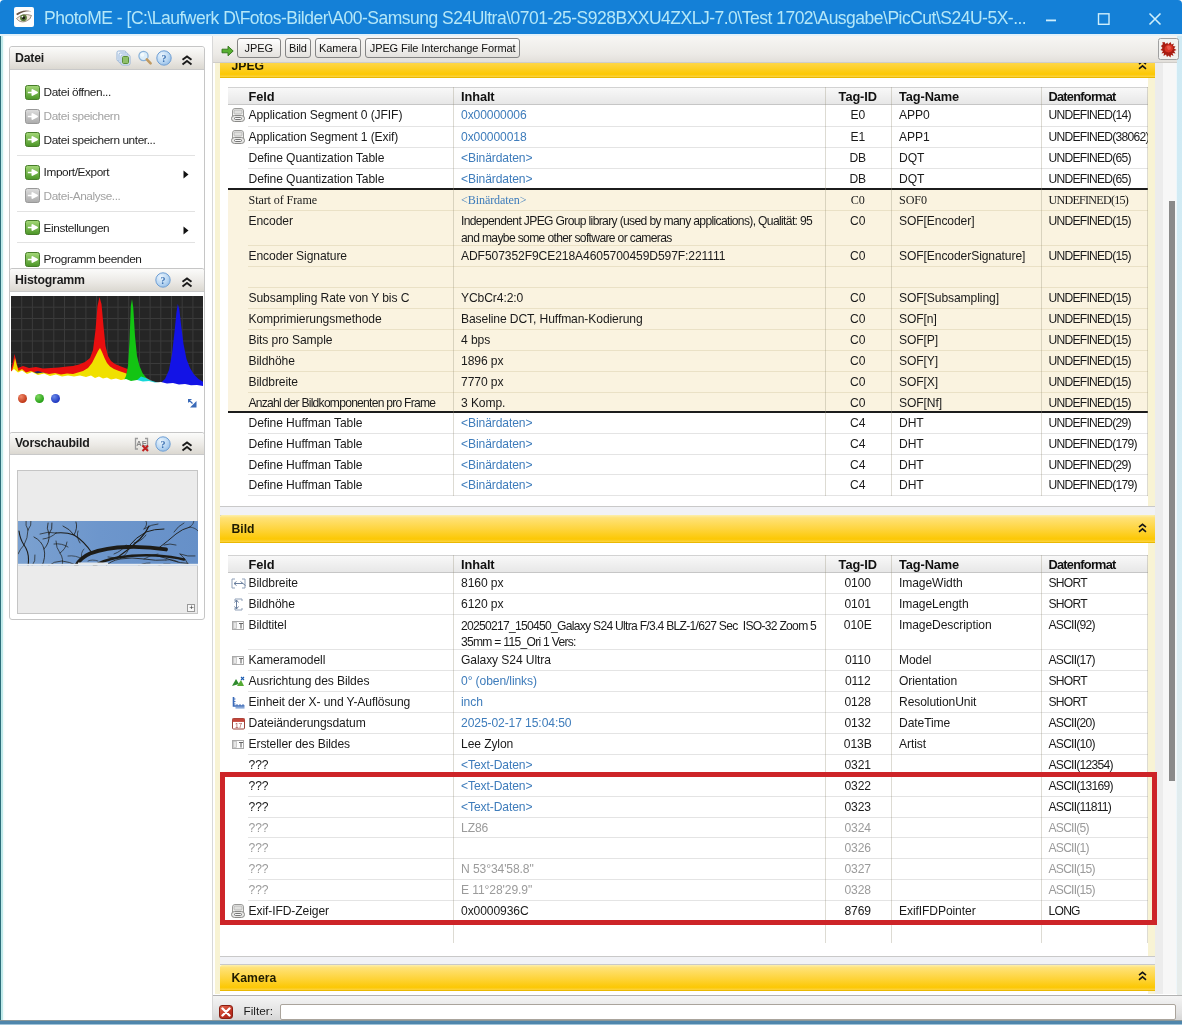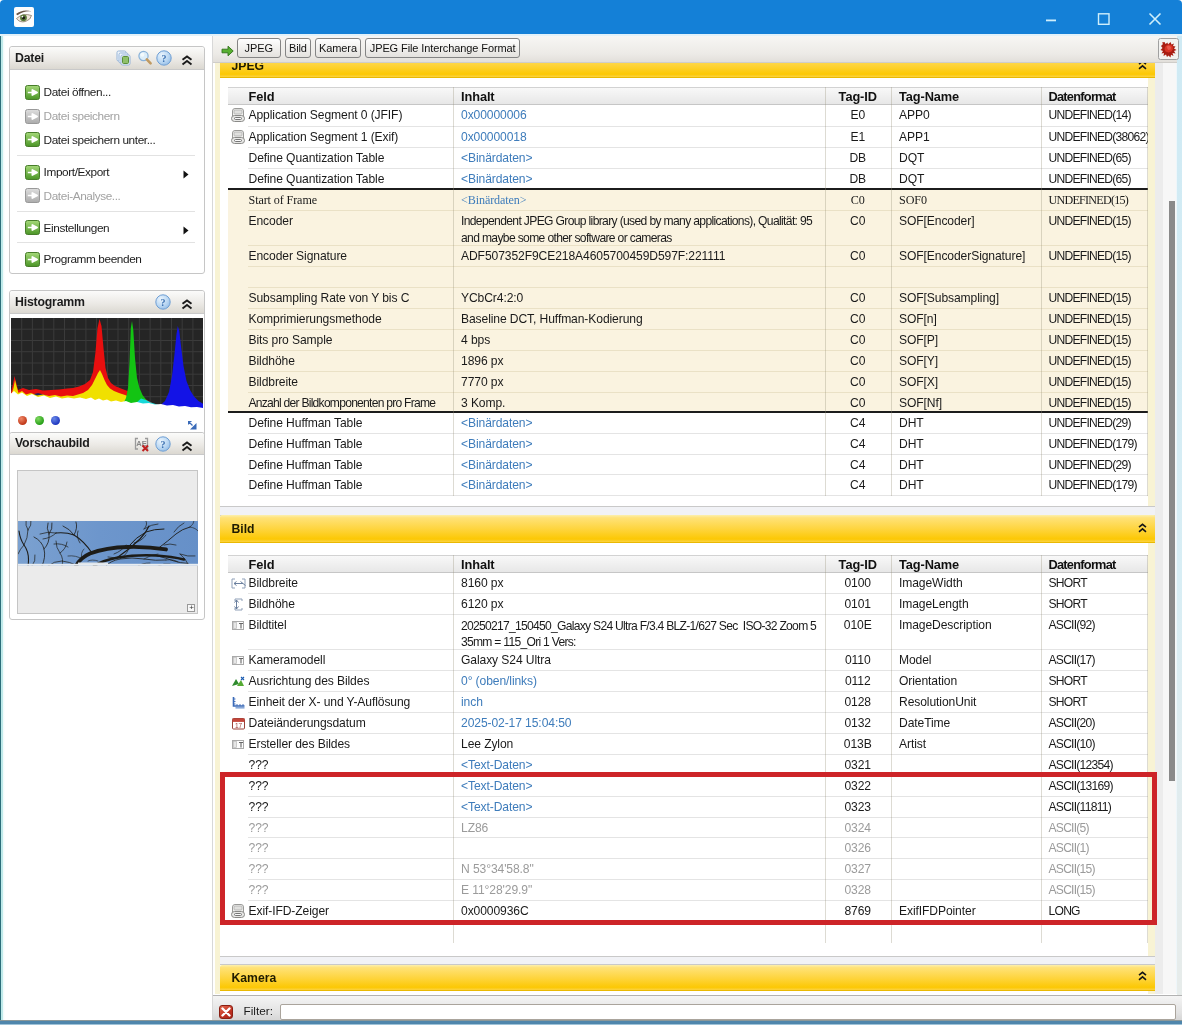--- a/index.html
+++ b/index.html
@@ -64,20 +64,21 @@
 <body>
 <div id="titlebar">
  <div id="appicon"><svg width="20" height="20" viewBox="0 0 20 20">
         <rect width="20" height="20" fill="#fdfdfd"></rect>
         <path d="M2 7 Q9 1.5 18 4.5 Q10 3.5 3.5 8.2 Z" fill="#6a5648"></path>
         <path d="M2.5 11.5 Q9 5.5 17.5 8.5 Q17 12.5 11.5 14.5 Q5.5 16 2.5 11.5 Z" fill="#f0e6da" stroke="#7a6a58" stroke-width="0.7"></path>
         <circle cx="9.5" cy="10.8" r="3.4" fill="#5a7a3a"></circle>
         <circle cx="9.5" cy="10.8" r="1.6" fill="#1a1a14"></circle>
         <circle cx="8.4" cy="9.6" r="0.9" fill="#fff"></circle>
       </svg></div>
+ <div class="ttxt">PhotoME - [C:\Laufwerk D\Fotos-Bilder\A00-Samsung S24Ultra\0701-25-S928BXXU4ZXLJ-7.0\Test 1702\Ausgabe\PicCut\S24U-5X-...</div>
  <svg class="wbtn" style="left:1028px" width="46" height="35">
       <rect x="18" y="19.5" width="10" height="1.8" fill="#cfeefb"></rect>
     </svg>
  <svg class="wbtn" style="left:1081px" width="46" height="35">
       <rect x="17.5" y="13.8" width="10.5" height="10.5" fill="none" stroke="#cfeefb" stroke-width="1.4"></rect>
     </svg>
  <svg class="wbtn" style="left:1131px" width="46" height="35">
       <path d="M18.5 13.5 L29.5 24.5 M29.5 13.5 L18.5 24.5" stroke="#cfeefb" stroke-width="1.6"></path>
     </svg>
 </div>
@@ -210,21 +211,21 @@
             <stop offset="1" stop-color="#4a9526"></stop>
           </linearGradient>
         </defs>
         <rect x="0.5" y="0.5" width="14" height="14" rx="2" fill="url(#ga6d97a)" stroke="#477d2a"></rect>
         <path d="M2.8 7.5 h4.5 v-2.6 l4.9 2.6 l-4.9 2.6 v-2.6" fill="#fff" stroke="#fff" stroke-width="1.6" stroke-linejoin="round"></path>
       </svg>
       <span>Programm beenden</span>
     </div>
 </div>
 
-<div class="panel" style="top:290px;height:176px">
+<div class="panel" style="top:268px;height:176px">
  <div class="phead">
       <b>Histogramm</b>
   <span class="pico" style="right:33px"><svg width="16" height="16" viewBox="0 0 16 16">
           <defs>
             <radialGradient id="hg" cx="0.35" cy="0.3" r="0.9">
               <stop offset="0" stop-color="#eaf4fd"></stop>
               <stop offset="0.55" stop-color="#b8d6f2"></stop>
               <stop offset="1" stop-color="#84b0e0"></stop>
             </radialGradient>
           </defs>

